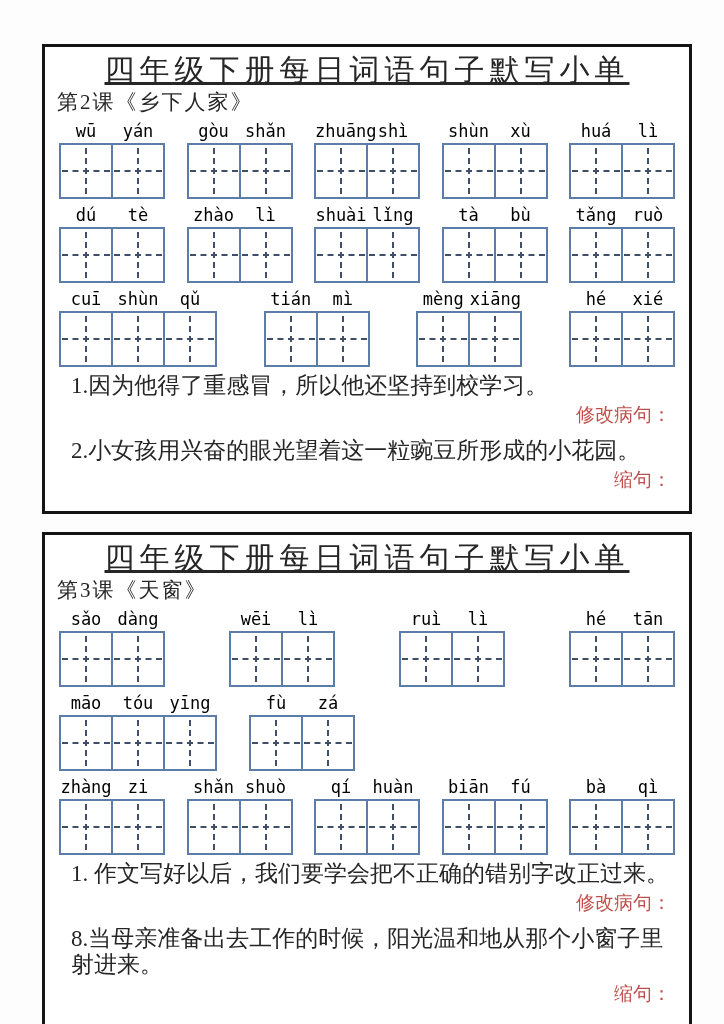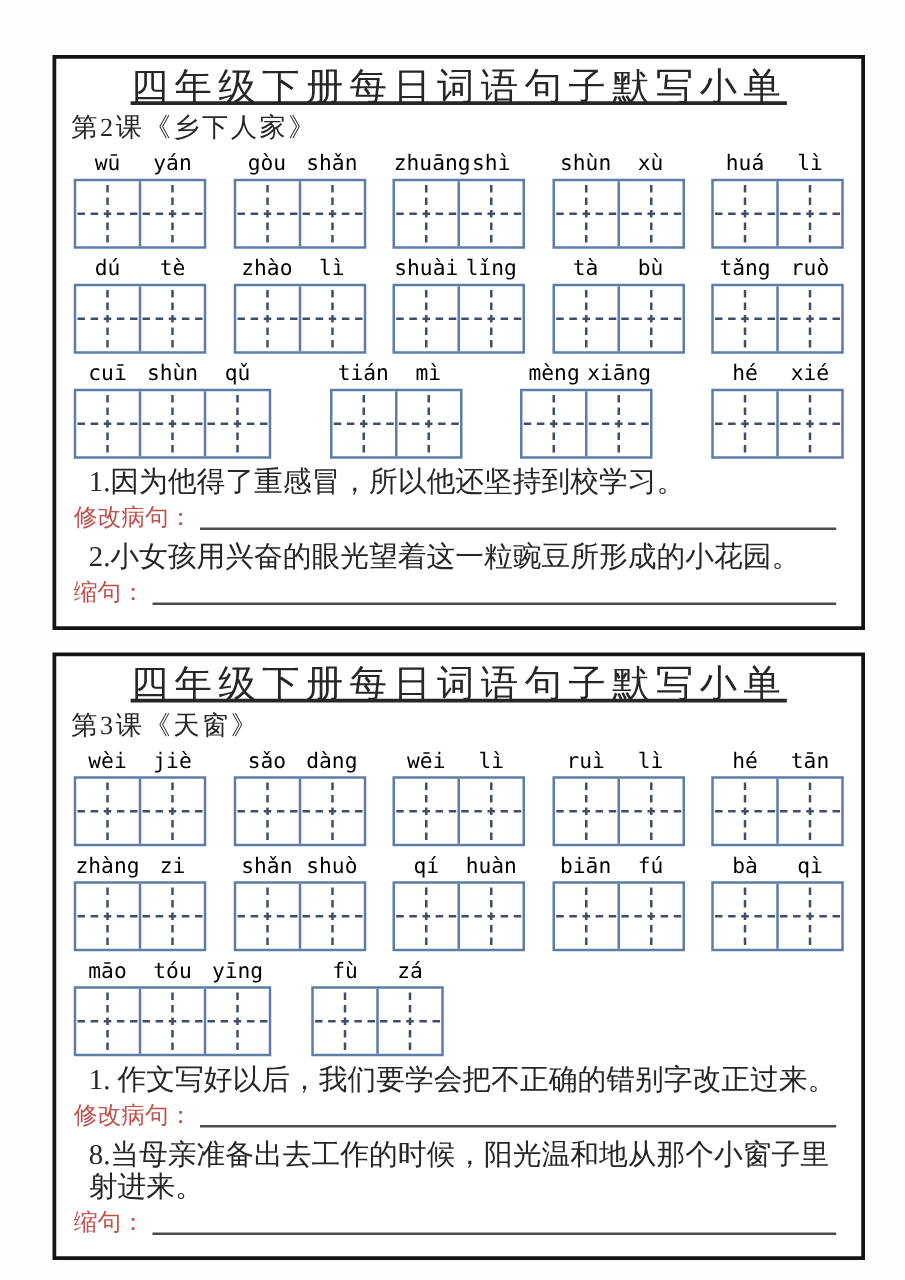--- a/index.html
+++ b/index.html
@@ -36,21 +36,21 @@
   .sq::before{
     content:"";position:absolute;top:3px;bottom:3px;left:50%;margin-left:-1px;
     border-left:2px dashed #414e68;
   }
   .sq::after{
     content:"";position:absolute;left:1px;right:1px;top:50%;margin-top:-1px;
     border-top:2px dashed #414e68;
   }
   .exercise{margin-top:4px;}
   .sentence{font-size:23px;line-height:26px;margin:2px 0 2px 14px;}
-  .answer-row{display:flex;align-items:flex-end;margin:3px 6px 6px 2px;}
+  .answer-row{display:flex;align-items:flex-end;margin:3px 6px 6px 2px;flex-direction:column;}
   .answer-label{color:#c0504d;font-size:19px;line-height:25px;white-space:nowrap;}
   .answer-line{flex:1;height:14px;border-bottom:2px solid #4d4d4d;margin:0 2px 3px 6px;}
 </style>
 </head>
 <body>
 
 <div class="page">
   <div id="cards">
       <section class="card">
         <div class="card-title">四年级下册每日词语句子默写小单</div>
@@ -217,30 +217,20 @@
             <div class="answer-line"></div>
           </div>
         </div>
       </section>
       <section class="card">
         <div class="card-title">四年级下册每日词语句子默写小单</div>
         <div class="card-subtitle">第3课《天窗》</div>
         <div class="word-row spread">
           <div class="word-group">
             <div class="pinyin-row">
-              <span class="syl">wèi</span>
-              <span class="syl">jiè</span>
-            </div>
-            <div class="grid-box">
-              <div class="sq"></div>
-              <div class="sq"></div>
-            </div>
-          </div>
-          <div class="word-group">
-            <div class="pinyin-row">
               <span class="syl">sǎo</span>
               <span class="syl">dàng</span>
             </div>
             <div class="grid-box">
               <div class="sq"></div>
               <div class="sq"></div>
             </div>
           </div>
           <div class="word-group">
             <div class="pinyin-row">
@@ -259,72 +249,20 @@
             </div>
             <div class="grid-box">
               <div class="sq"></div>
               <div class="sq"></div>
             </div>
           </div>
           <div class="word-group">
             <div class="pinyin-row">
               <span class="syl">hé</span>
               <span class="syl">tān</span>
-            </div>
-            <div class="grid-box">
-              <div class="sq"></div>
-              <div class="sq"></div>
-            </div>
-          </div>
-        </div>
-        <div class="word-row spread">
-          <div class="word-group">
-            <div class="pinyin-row">
-              <span class="syl">zhàng</span>
-              <span class="syl">zi</span>
-            </div>
-            <div class="grid-box">
-              <div class="sq"></div>
-              <div class="sq"></div>
-            </div>
-          </div>
-          <div class="word-group">
-            <div class="pinyin-row">
-              <span class="syl">shǎn</span>
-              <span class="syl">shuò</span>
-            </div>
-            <div class="grid-box">
-              <div class="sq"></div>
-              <div class="sq"></div>
-            </div>
-          </div>
-          <div class="word-group">
-            <div class="pinyin-row">
-              <span class="syl">qí</span>
-              <span class="syl">huàn</span>
-            </div>
-            <div class="grid-box">
-              <div class="sq"></div>
-              <div class="sq"></div>
-            </div>
-          </div>
-          <div class="word-group">
-            <div class="pinyin-row">
-              <span class="syl">biān</span>
-              <span class="syl">fú</span>
-            </div>
-            <div class="grid-box">
-              <div class="sq"></div>
-              <div class="sq"></div>
-            </div>
-          </div>
-          <div class="word-group">
-            <div class="pinyin-row">
-              <span class="syl">bà</span>
-              <span class="syl">qì</span>
             </div>
             <div class="grid-box">
               <div class="sq"></div>
               <div class="sq"></div>
             </div>
           </div>
         </div>
         <div class="word-row start">
           <div class="word-group">
             <div class="pinyin-row">
@@ -335,20 +273,72 @@
             <div class="grid-box">
               <div class="sq"></div>
               <div class="sq"></div>
               <div class="sq"></div>
             </div>
           </div>
           <div class="word-group">
             <div class="pinyin-row">
               <span class="syl">fù</span>
               <span class="syl">zá</span>
+            </div>
+            <div class="grid-box">
+              <div class="sq"></div>
+              <div class="sq"></div>
+            </div>
+          </div>
+        </div>
+        <div class="word-row spread">
+          <div class="word-group">
+            <div class="pinyin-row">
+              <span class="syl">zhàng</span>
+              <span class="syl">zi</span>
+            </div>
+            <div class="grid-box">
+              <div class="sq"></div>
+              <div class="sq"></div>
+            </div>
+          </div>
+          <div class="word-group">
+            <div class="pinyin-row">
+              <span class="syl">shǎn</span>
+              <span class="syl">shuò</span>
+            </div>
+            <div class="grid-box">
+              <div class="sq"></div>
+              <div class="sq"></div>
+            </div>
+          </div>
+          <div class="word-group">
+            <div class="pinyin-row">
+              <span class="syl">qí</span>
+              <span class="syl">huàn</span>
+            </div>
+            <div class="grid-box">
+              <div class="sq"></div>
+              <div class="sq"></div>
+            </div>
+          </div>
+          <div class="word-group">
+            <div class="pinyin-row">
+              <span class="syl">biān</span>
+              <span class="syl">fú</span>
+            </div>
+            <div class="grid-box">
+              <div class="sq"></div>
+              <div class="sq"></div>
+            </div>
+          </div>
+          <div class="word-group">
+            <div class="pinyin-row">
+              <span class="syl">bà</span>
+              <span class="syl">qì</span>
             </div>
             <div class="grid-box">
               <div class="sq"></div>
               <div class="sq"></div>
             </div>
           </div>
         </div>
         <div class="exercise">
           <div class="sentence">1. 作文写好以后，我们要学会把不正确的错别字改正过来。</div>
           <div class="answer-row">

